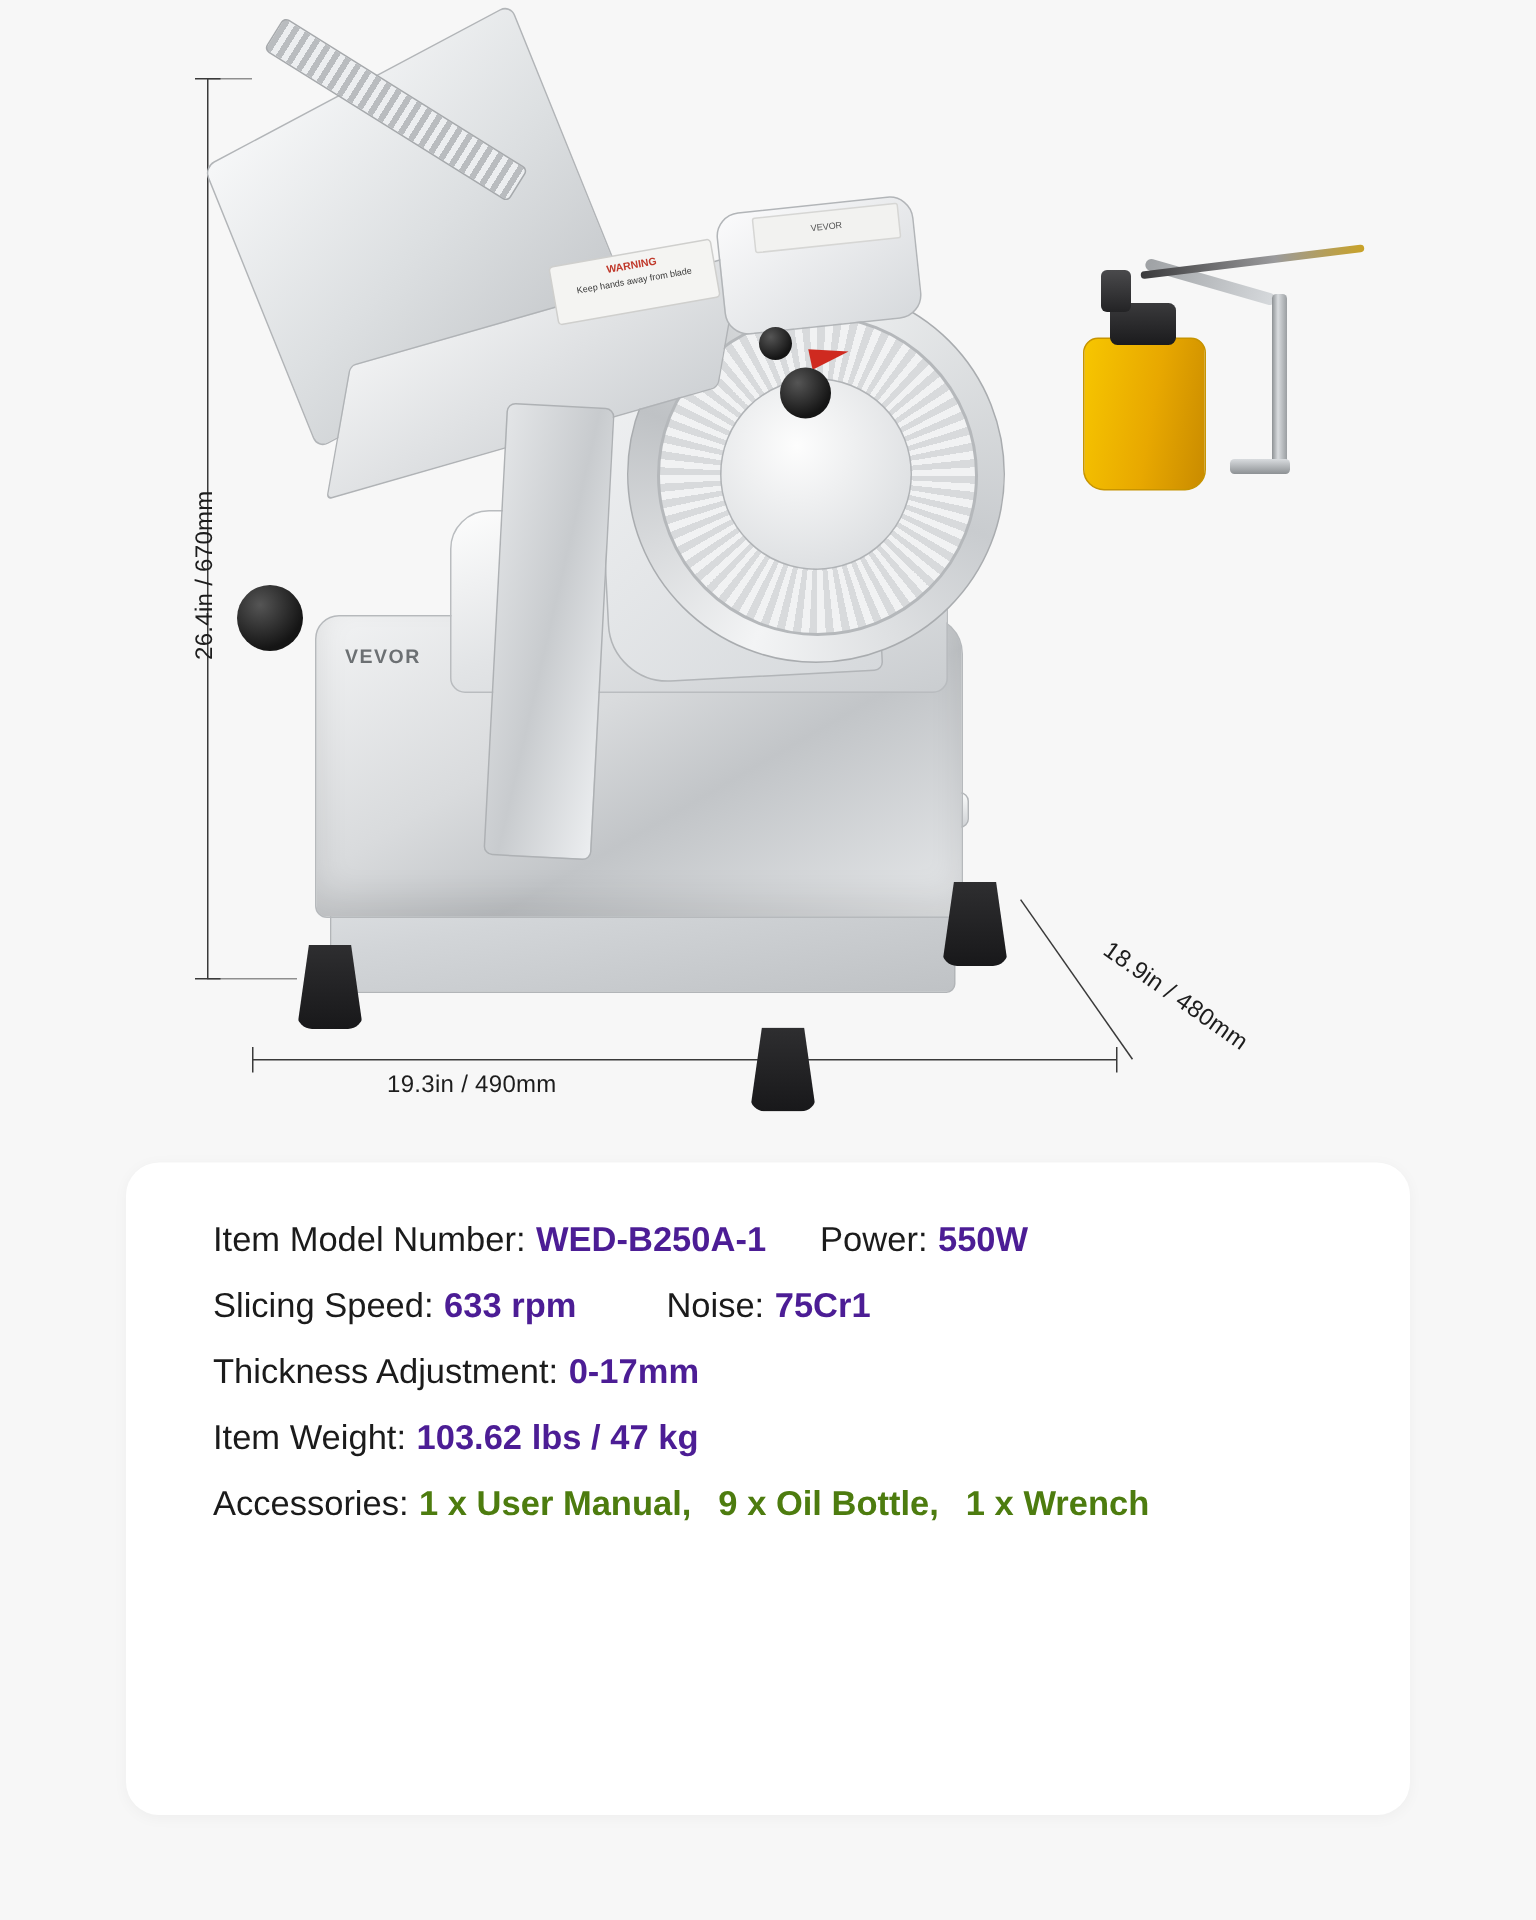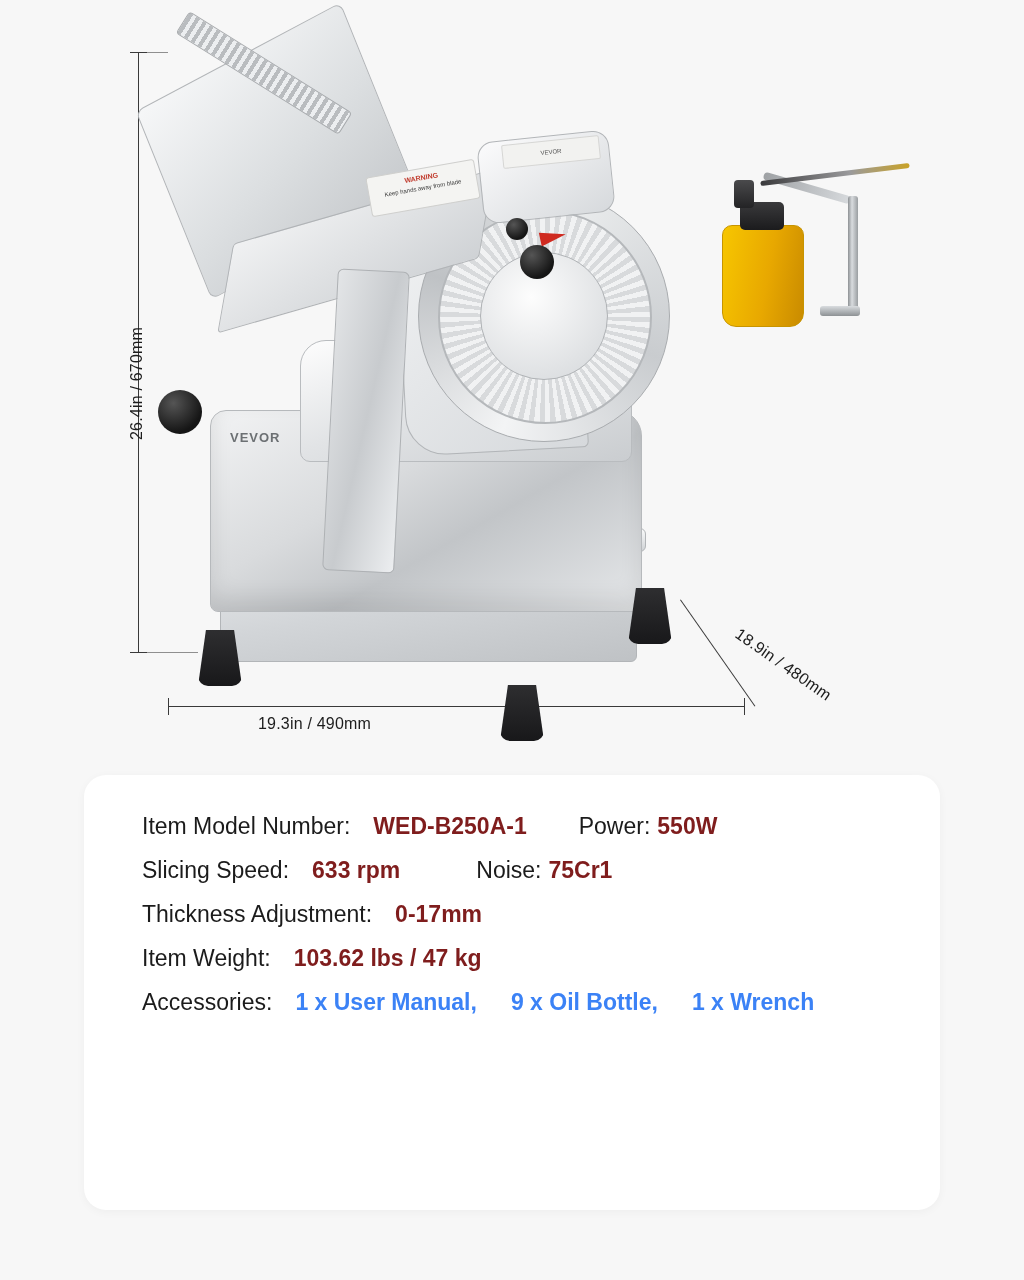--- a/index.html
+++ b/index.html
@@ -253,31 +253,30 @@
     left: 58px;
     top: 38px;
     right: 30px;
   }
   .spec-row {
     display: flex;
     align-items: flex-start;
     margin-bottom: 17px;
     font-size: 23px;
     color: #1b1b1b;
-    gap: 16px;
   }
   .spec-row .label { white-space: nowrap; }
   .spec-row .value {
-    color: #7f1d1d;
+    color: #4c1d95;
     font-weight: bold;
     white-space: nowrap;
     margin-left: 7px;
   }
   .spec-row .pair2 { margin-left: 36px; display: flex; align-items: baseline; }
-  .spec-row .acc-item { color: #3b82f6; font-weight: bold; white-space: nowrap; margin-left: 7px; }
+  .spec-row .acc-item { color: #4d7c0f; font-weight: bold; white-space: nowrap; margin-left: 7px; }
   .spec-row .acc-item + .acc-item { margin-left: 18px; }
 </style>
 </head>
 <body>
 
 <div class="product-area">
 
   <div class="dim-line v-guide" style="left:138px; top:52px; height:600px;"></div>
   <div class="dim-line h-guide tick" style="left:130px; top:52px; width:17px;"></div>
   <div class="dim-line h-guide tick" style="left:130px; top:652px; width:17px;"></div>

